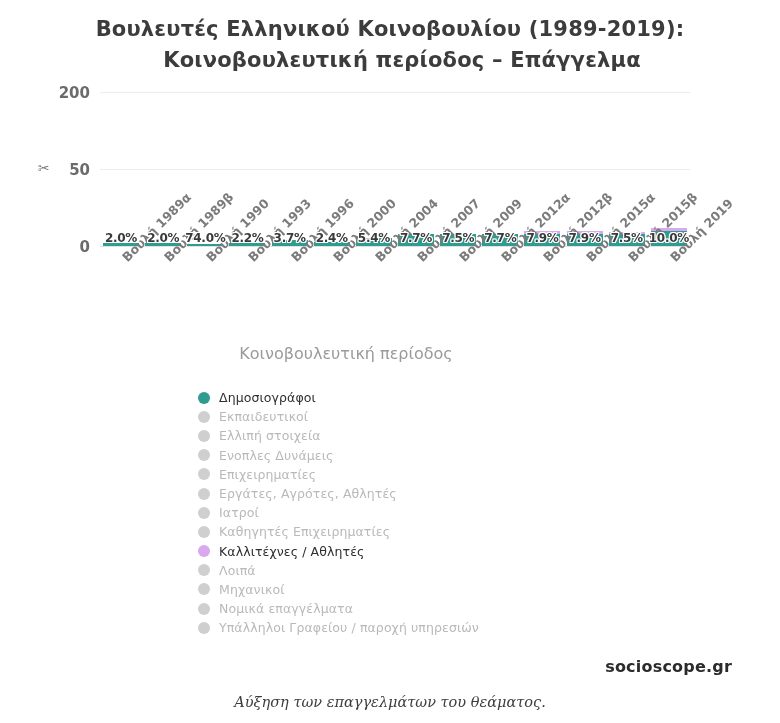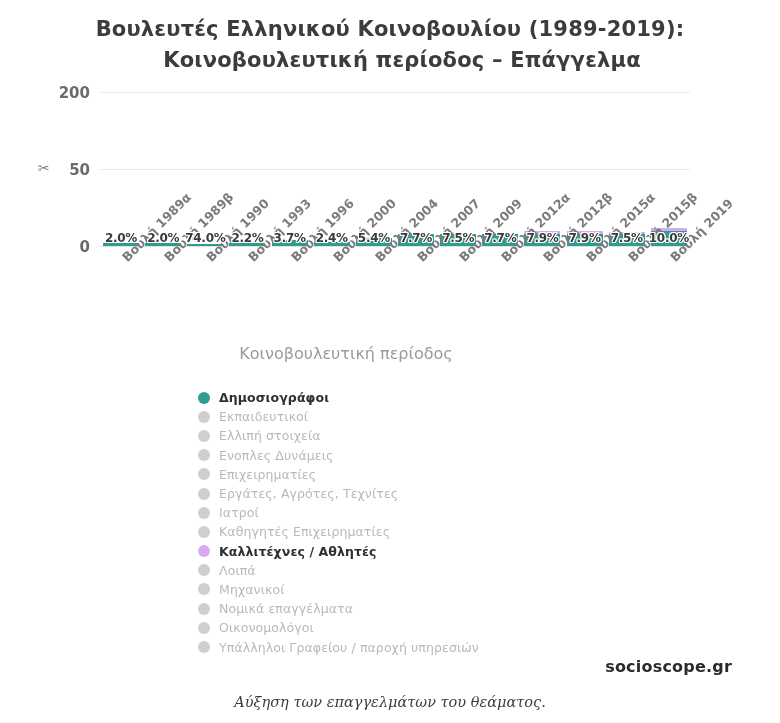--- a/index.html
+++ b/index.html
@@ -137,21 +137,21 @@
     margin-right:9px;flex:0 0 auto;
   }
   .legend-label{
     font-size:12.5px;
     color:#b9b9b9;
     font-weight:400;
     letter-spacing:.1px;
     white-space:nowrap;
   }
   .legend-item.active .legend-label{
-    color:#2f2f2f;font-weight:700;
+    color:#2f2f2f;font-weight:400;
   }
 
   
   .brand{
     position:absolute;right:48px;top:657px;
     font-size:16px;font-weight:700;color:#2b2b2b;
     letter-spacing:.2px;
   }
   .caption{
     position:absolute;left:0;top:694px;width:780px;
@@ -335,21 +335,21 @@
       <div class="legend-item">
         <span class="legend-dot" style="background: rgb(207, 207, 207);"></span>
         <span class="legend-label">Ενοπλες Δυνάμεις</span>
       </div>
       <div class="legend-item">
         <span class="legend-dot" style="background: rgb(207, 207, 207);"></span>
         <span class="legend-label">Επιχειρηματίες</span>
       </div>
       <div class="legend-item">
         <span class="legend-dot" style="background: rgb(207, 207, 207);"></span>
-        <span class="legend-label">Εργάτες, Αγρότες, Τεχνίτες</span>
+        <span class="legend-label">Εργάτες, Αγρότες, Αθλητές</span>
       </div>
       <div class="legend-item">
         <span class="legend-dot" style="background: rgb(207, 207, 207);"></span>
         <span class="legend-label">Ιατροί</span>
       </div>
       <div class="legend-item">
         <span class="legend-dot" style="background: rgb(207, 207, 207);"></span>
         <span class="legend-label">Καθηγητές Επιχειρηματίες</span>
       </div>
       <div class="legend-item active">
@@ -363,24 +363,20 @@
       <div class="legend-item">
         <span class="legend-dot" style="background: rgb(207, 207, 207);"></span>
         <span class="legend-label">Μηχανικοί</span>
       </div>
       <div class="legend-item">
         <span class="legend-dot" style="background: rgb(207, 207, 207);"></span>
         <span class="legend-label">Νομικά επαγγέλματα</span>
       </div>
       <div class="legend-item">
         <span class="legend-dot" style="background: rgb(207, 207, 207);"></span>
-        <span class="legend-label">Οικονομολόγοι</span>
-      </div>
-      <div class="legend-item">
-        <span class="legend-dot" style="background: rgb(207, 207, 207);"></span>
         <span class="legend-label">Υπάλληλοι Γραφείου / παροχή υπηρεσιών</span>
       </div>
     </div>
 
   <div class="brand">socioscope.gr</div>
   <div class="caption">Αύξηση των επαγγελμάτων του θεάματος.</div>
 
 </div>
 
 </body></html>

